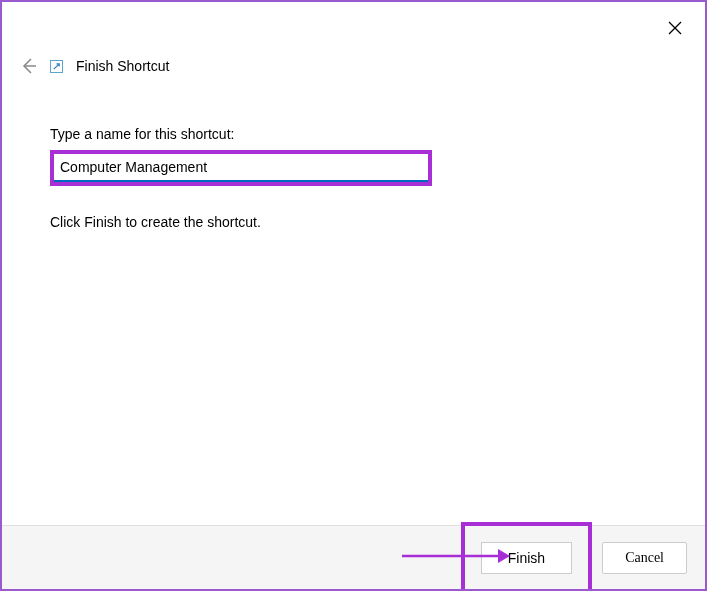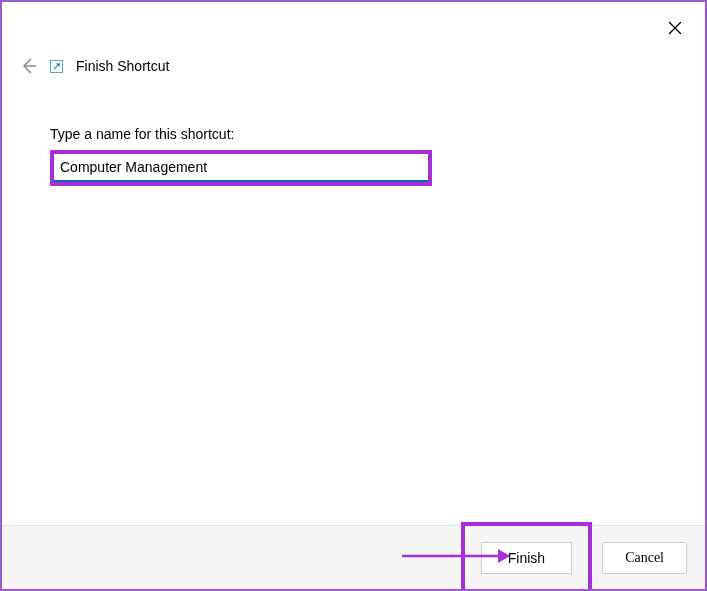--- a/index.html
+++ b/index.html
@@ -183,20 +183,21 @@
     </div>
   </div>
   <div class="title">Finish Shortcut</div>
 </div>
 
 <div class="content">
   <div class="label">Type a name for this shortcut:</div>
   <div class="input-wrapper">
     <input type="text" value="Computer Management" style="">
   </div>
+  <div class="help-text">Click Finish to create the shortcut.</div>
 </div>
 
 <div class="footer">
   <div class="footer-arrow">
     <svg viewBox="0 0 110 20">
       <line x1="0" y1="10" x2="96" y2="10" stroke="#a82fd6" stroke-width="2.5"></line>
       <path d="M96 3 L108 10 L96 17 Z" fill="#a82fd6"></path>
     </svg>
   </div>
   <div class="btn-highlighted">

